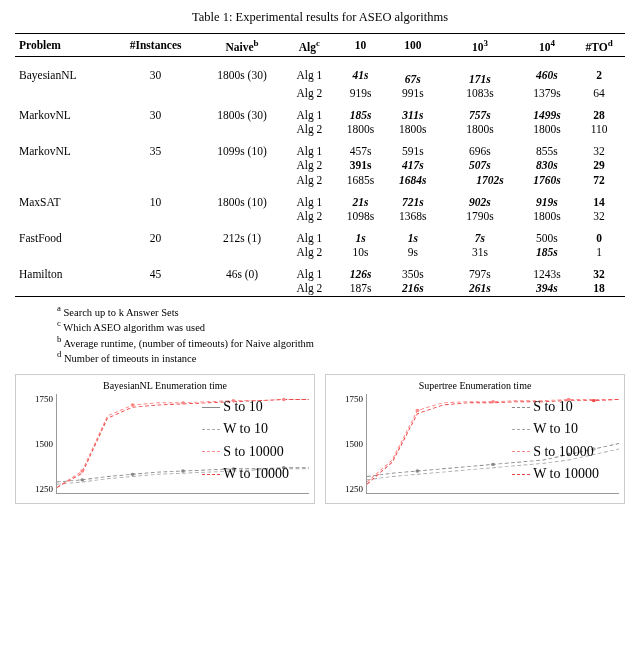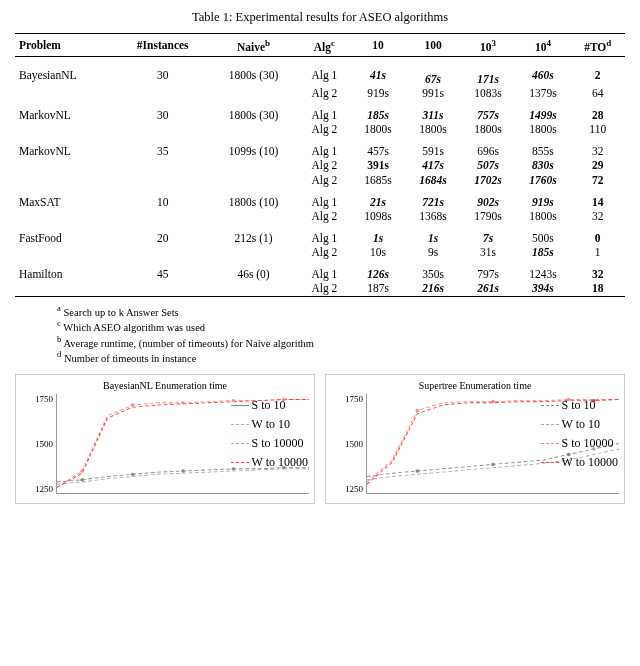--- a/index.html
+++ b/index.html
@@ -81,23 +81,23 @@
       width: 35px;
     }
     .chart-area {
       flex: 1;
       position: relative;
       border-left: 1px solid #999;
       border-bottom: 1px solid #999;
     }
     .chart-legend {
       position: absolute;
-      right: 1px;
+      right: 20px;
       top: 2px;
-      font-size: 12px;
+      font-size: 14px;
       line-height: 1.6;
     }
     .legend-item {
       display: flex;
       align-items: center;
       gap: 3px;
     }
     .legend-line {
       width: 18px;
       height: 1px;
@@ -195,21 +195,21 @@
         <td style="padding-bottom: 2px;"><span style="font-weight: bold; font-style: italic;">830s</span></td>
         <td style="padding-bottom: 2px;"><span style="font-weight: bold;">29</span></td>
       </tr>
       <tr>
         <td></td>
         <td></td>
         <td></td>
         <td>Alg 2</td>
         <td style="padding-bottom: 2px;"><span>1685s</span></td>
         <td style="padding-bottom: 2px;"><span style="font-weight: bold; font-style: italic;">1684s</span></td>
-        <td style="padding-bottom: 2px;"><span style="font-weight: bold; font-style: italic;">1702s</span></td>
+        <td style="padding-bottom: 2px;"><span style="font-weight: bold; font-style: italic; margin-left: 20px;">1702s</span></td>
         <td style="padding-bottom: 2px;"><span style="font-weight: bold; font-style: italic;">1760s</span></td>
         <td style="padding-bottom: 2px; margin-top: 28px;"><span style="font-weight: bold;">72</span></td>
       </tr>
       <tr>
         <td style="padding-top: 8px;">MaxSAT</td>
         <td style="padding-top: 8px;">10</td>
         <td style="padding-top: 8px;">1800s (10)</td>
         <td style="padding-top: 8px;">Alg 1</td>
         <td style="padding-top: 8px;"><span style="font-weight: bold; font-style: italic;">21s</span></td>
         <td style="padding-top: 8px;"><span style="font-weight: bold; font-style: italic;">721s</span></td>

